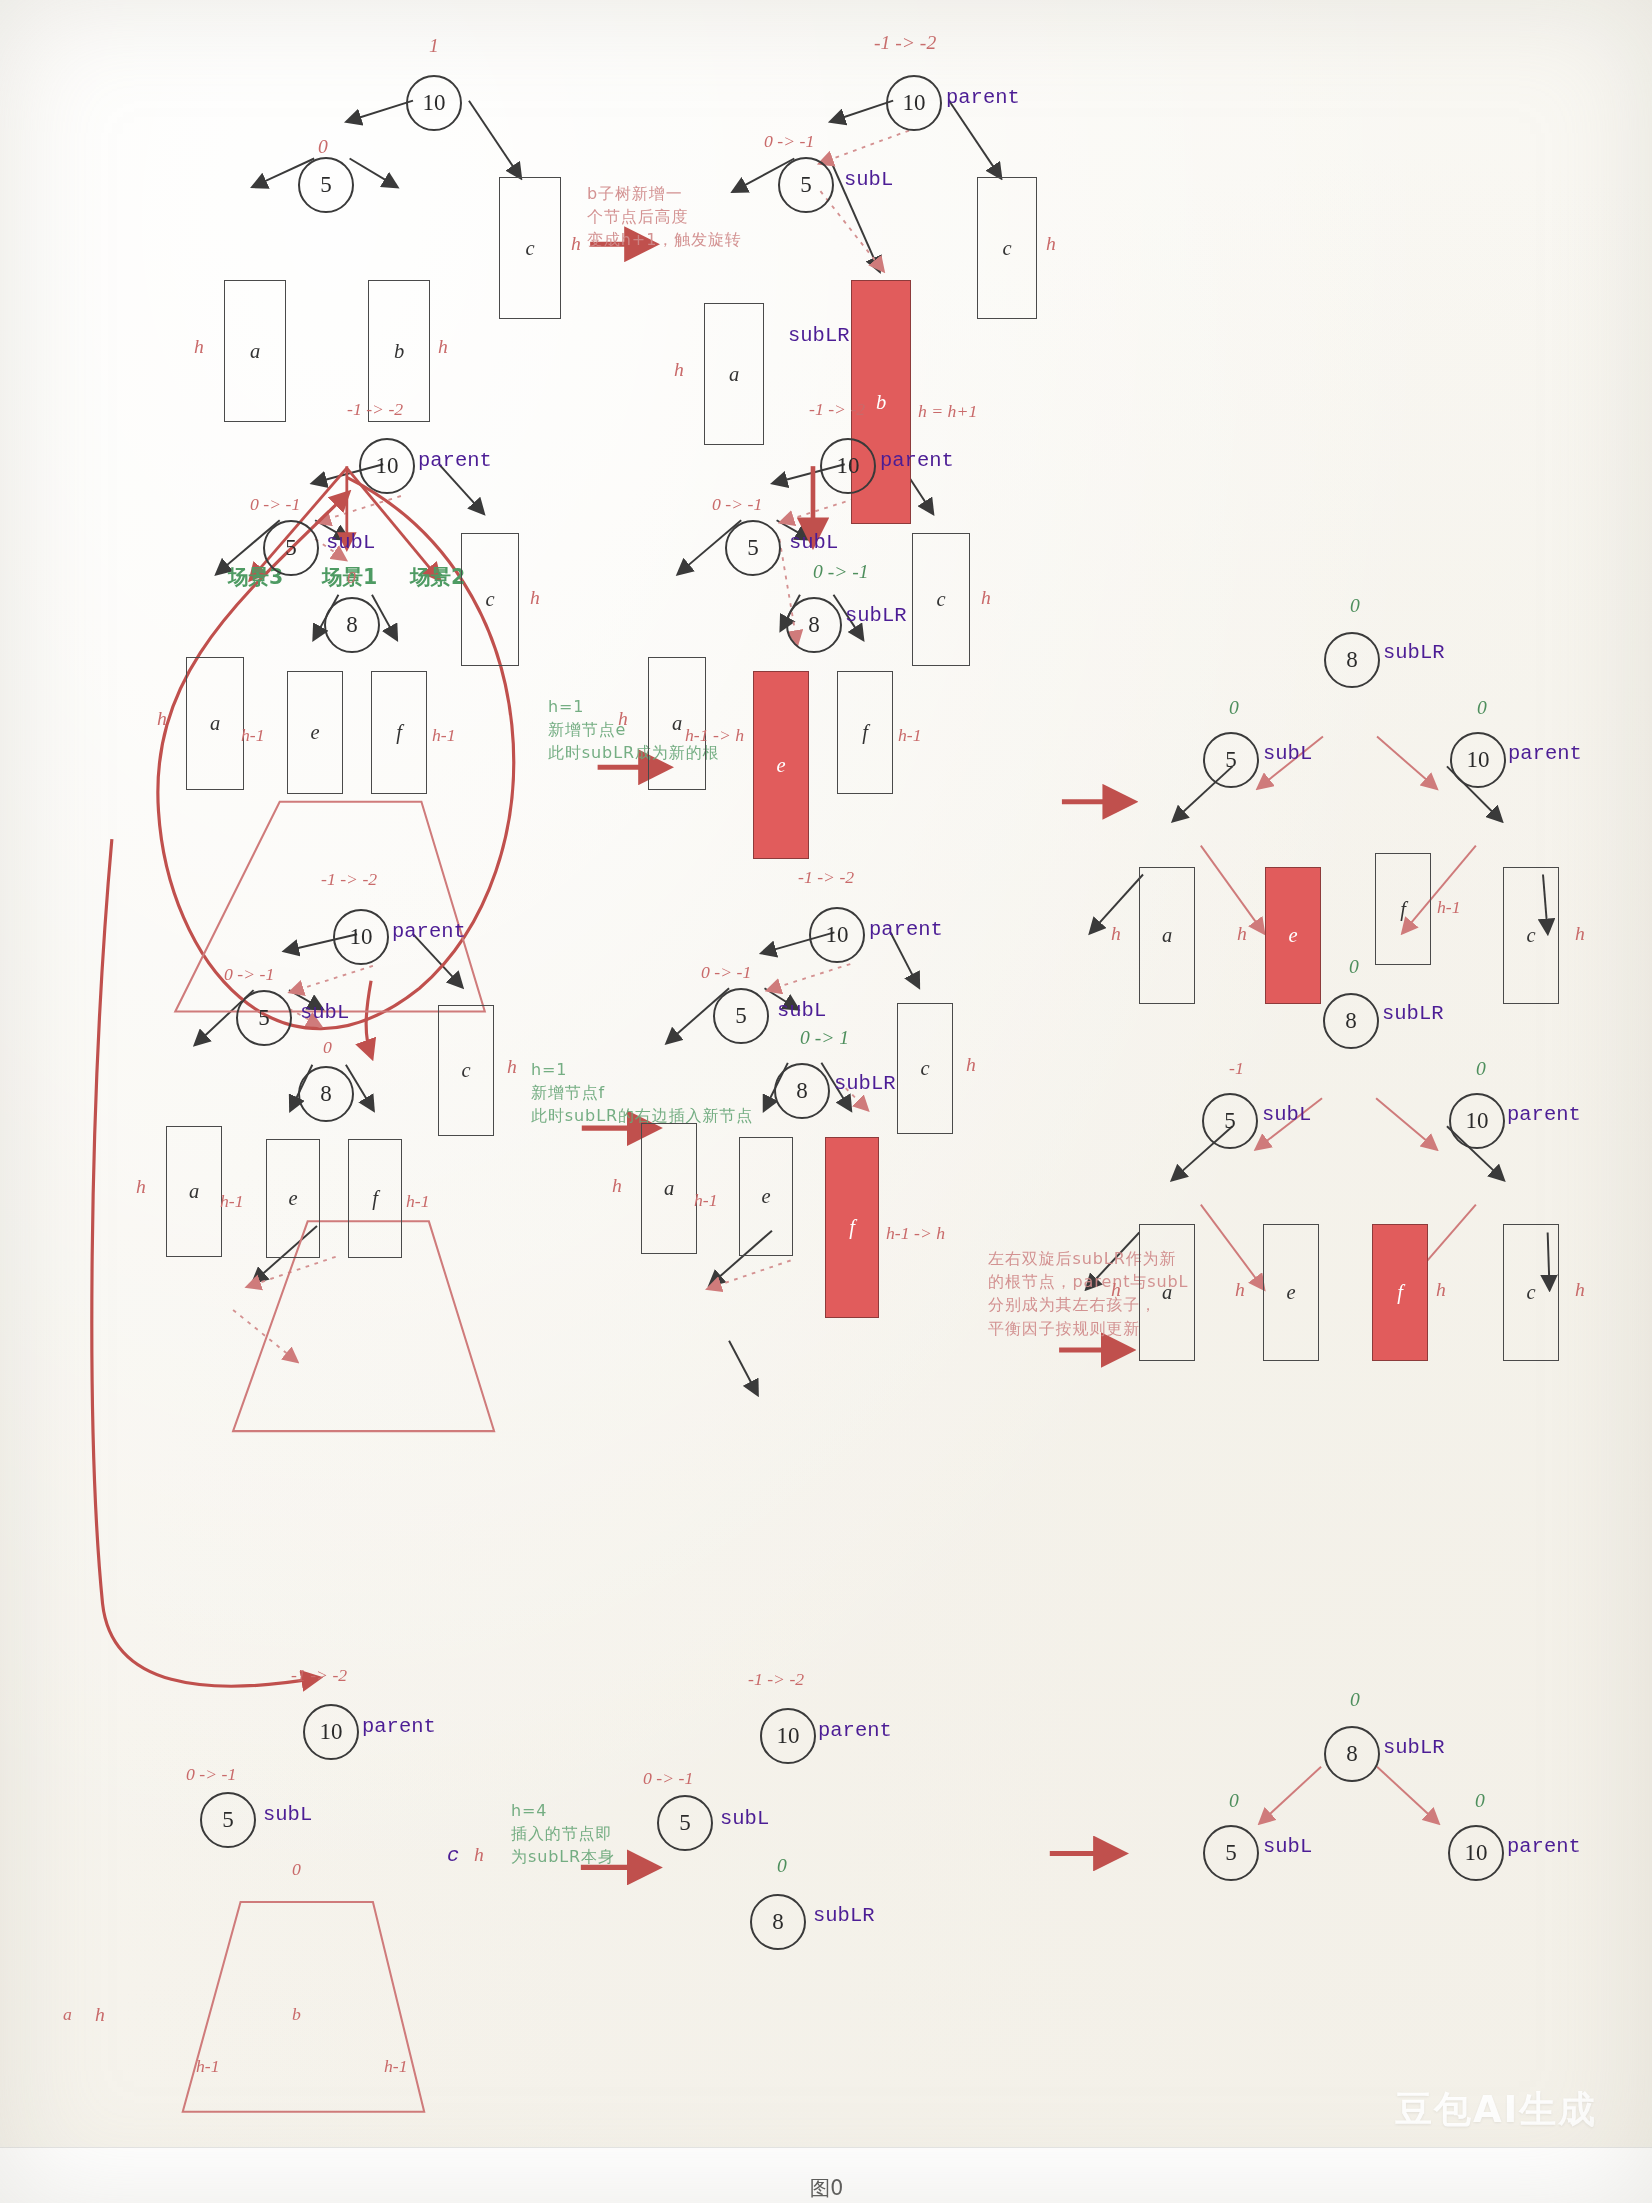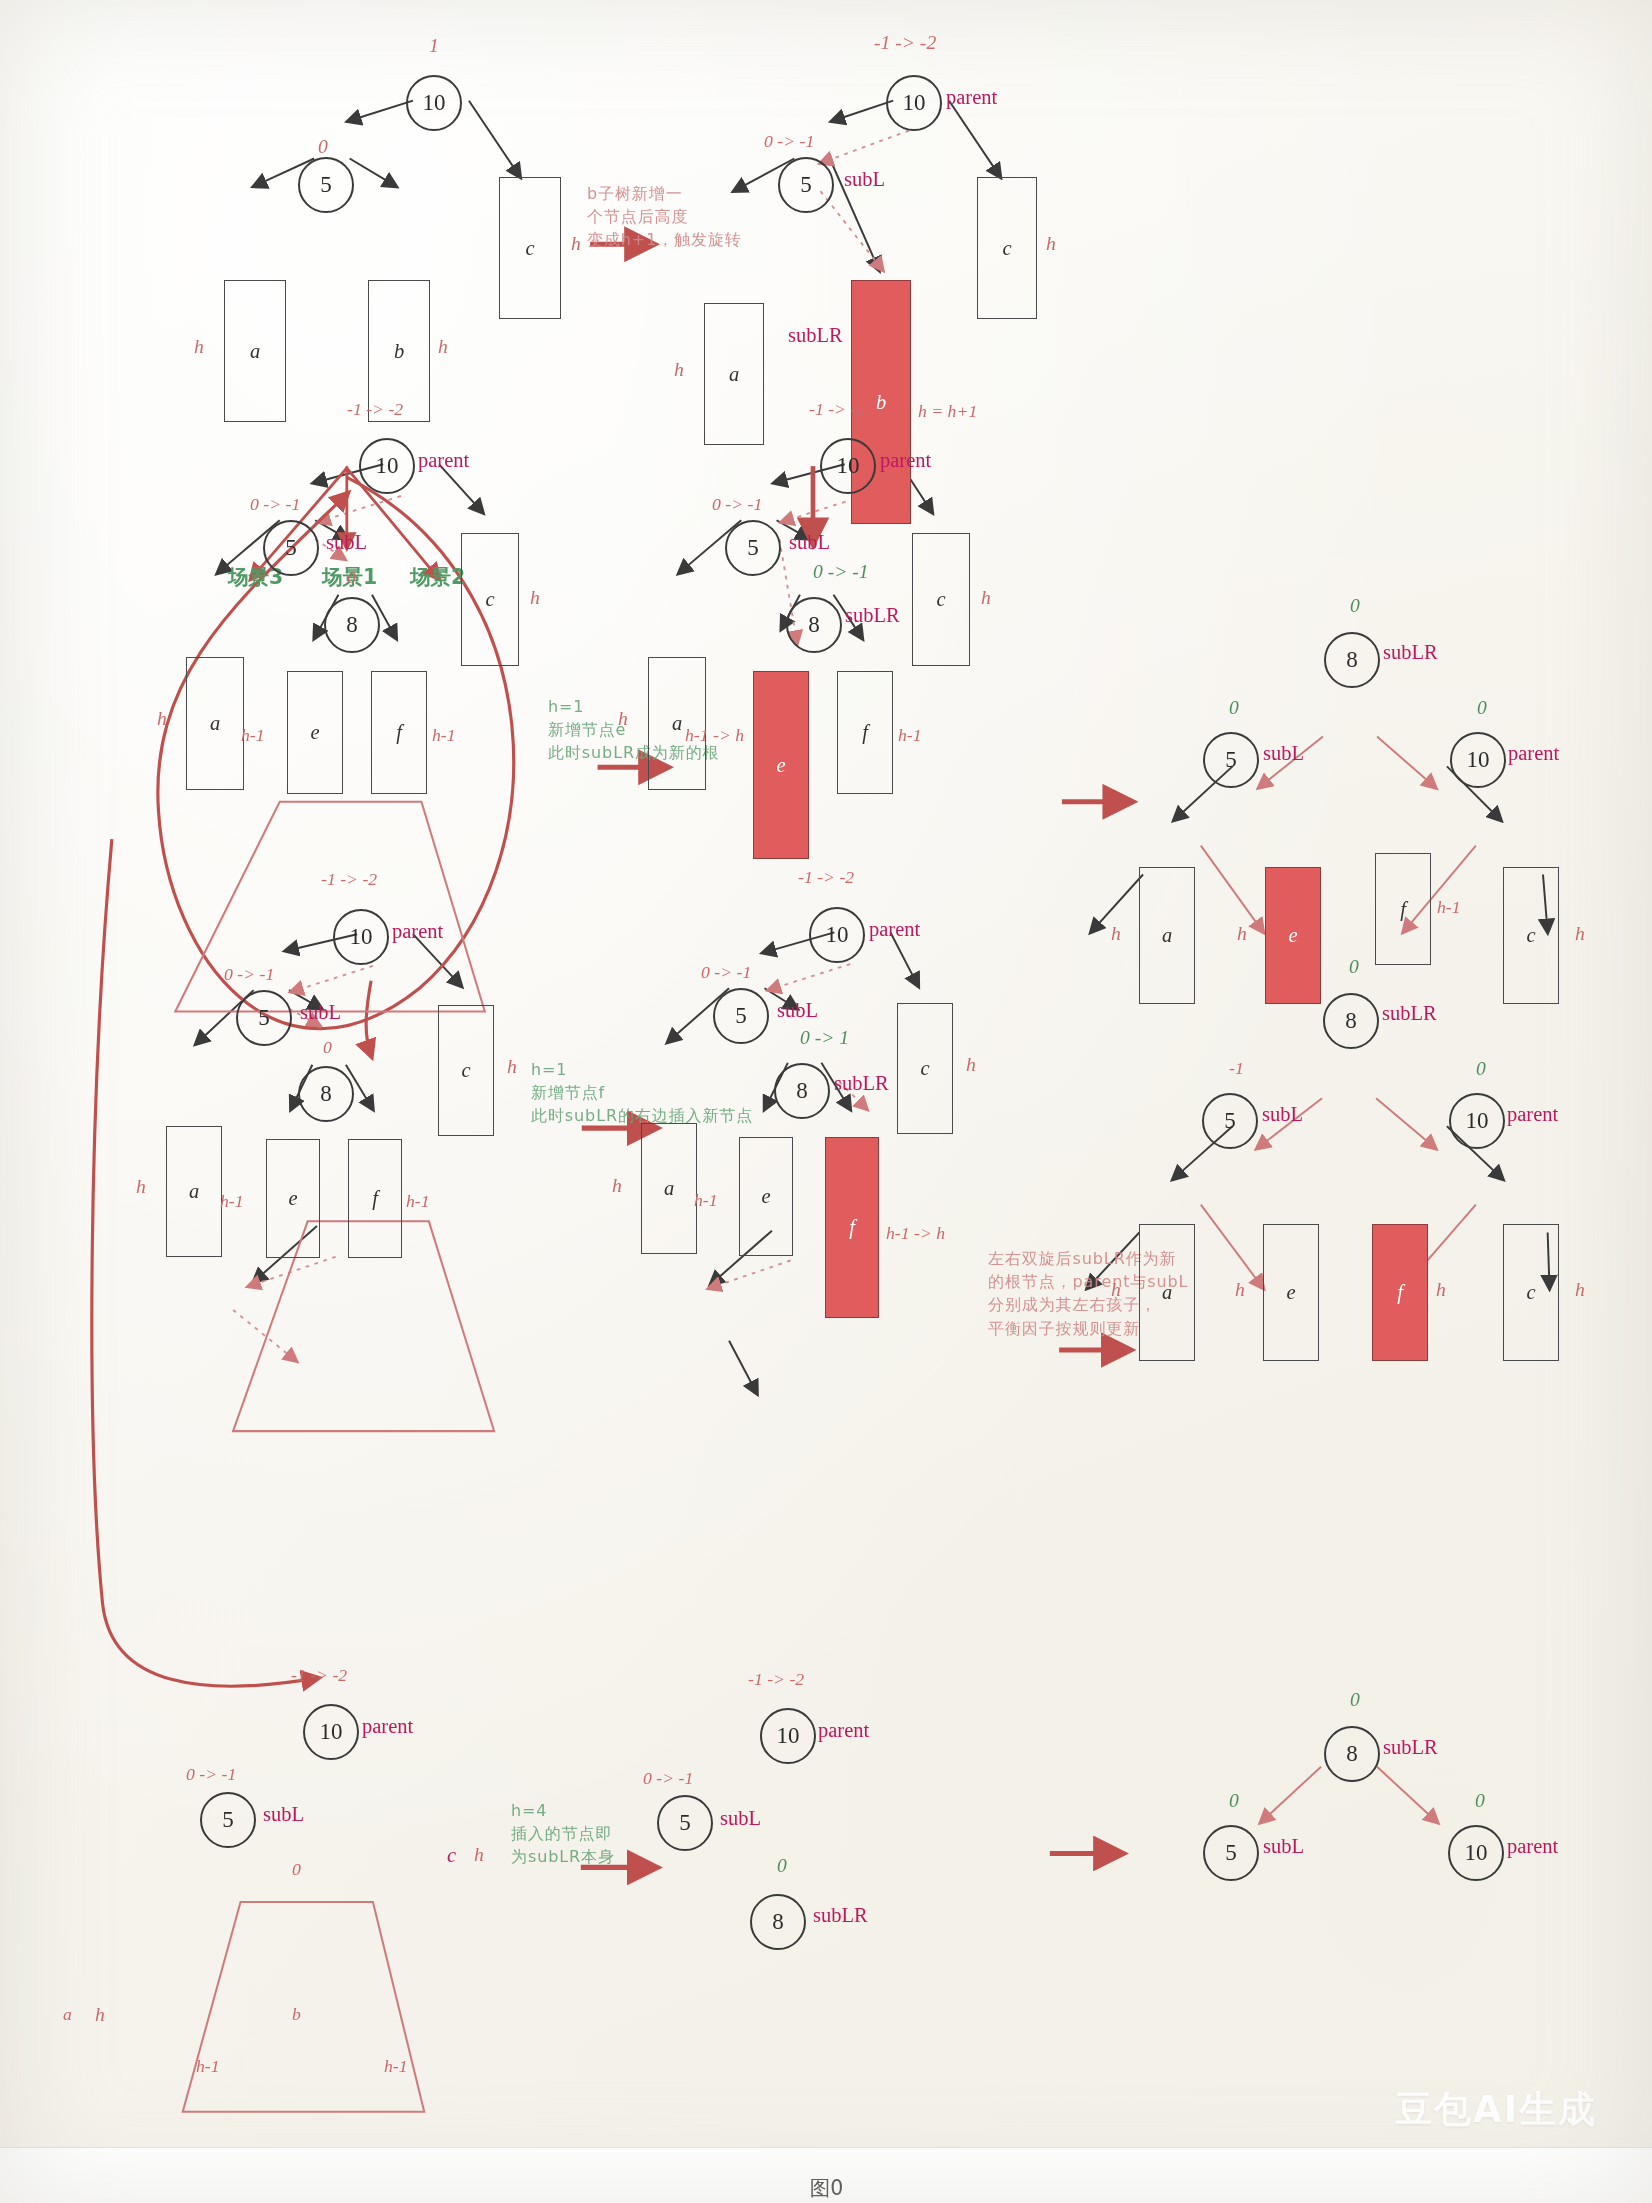--- a/index.html
+++ b/index.html
@@ -23,21 +23,21 @@
   
   .box{position:absolute;border:1.9px solid #4a4a4a;background:transparent;
        display:flex;align-items:center;justify-content:center;
        font-style:italic;font-size:20.5px;color:#333;}
   .boxred{position:absolute;border:1.9px solid #8d3b3b;background:#e15c5c;
        display:flex;align-items:center;justify-content:center;
        font-style:italic;font-size:20.5px;color:#fff;}
 
   
   .lbl{position:absolute;white-space:nowrap;}
-  .lbl.en{font-family:Liberation Serif, serif;font-size:20.5px;color:#be185d;}
+  .lbl.en{font-family:Liberation Mono, monospace;font-size:20.5px;color:#4c1d95;}
   .lbl.red{color:#c96a6a;font-style:italic;font-size:19.6px;}
   .lbl.redsm{color:#c96a6a;font-style:italic;font-size:17.7px;}
   .lbl.green{color:#4e8f5d;font-style:italic;font-size:19.6px;}
   .lbl.h{color:#c96a6a;font-style:italic;font-size:19.6px;}
   .lbl.it{font-style:italic;}
 
   
   .note{position:absolute;white-space:pre;line-height:1.45;letter-spacing:0.9px;}
   .note.red{color:#d08a8a;font-size:16px;font-family:"DejaVu Sans",sans-serif;
             filter:blur(0.2px);opacity:.92;}

